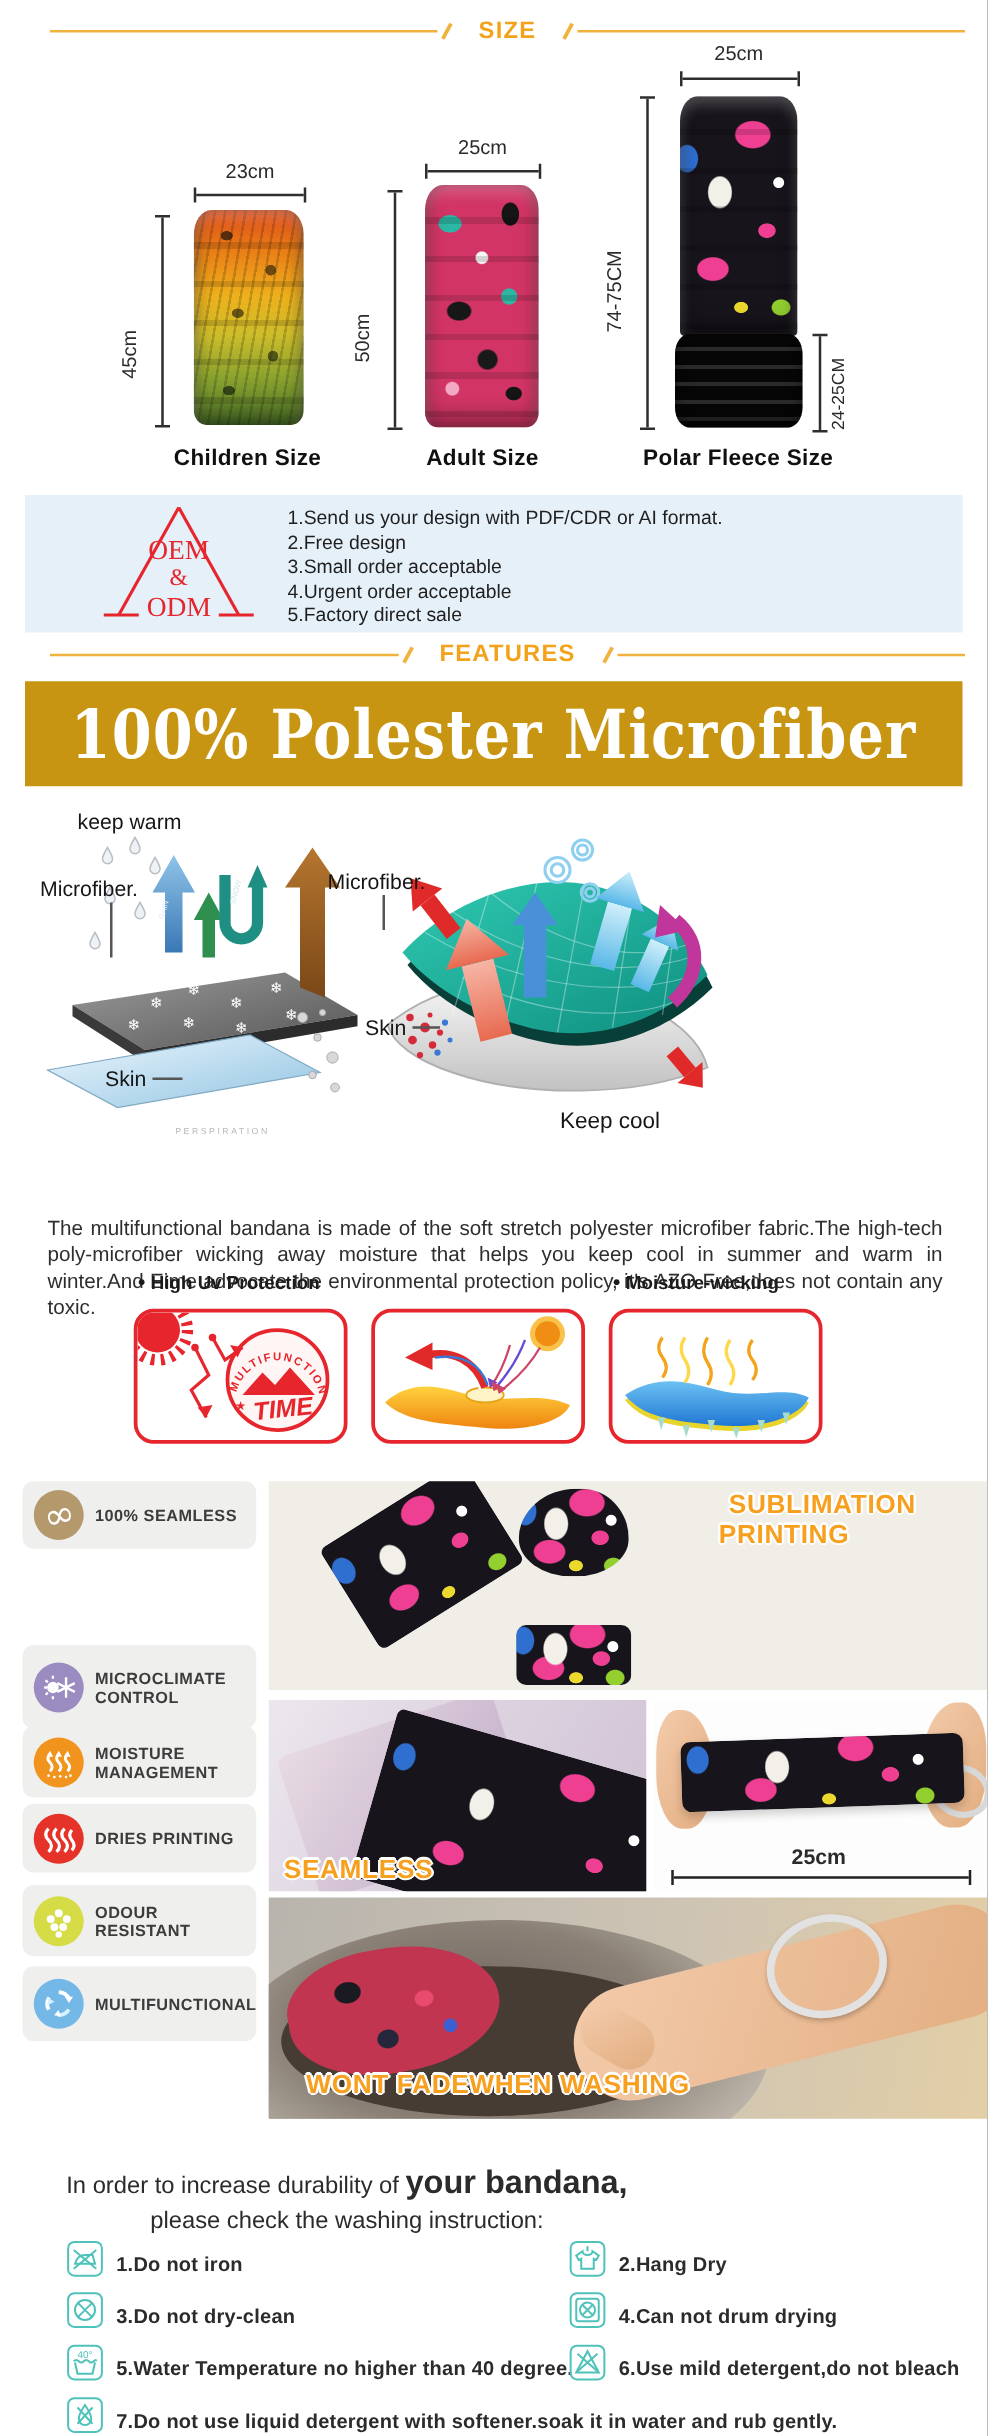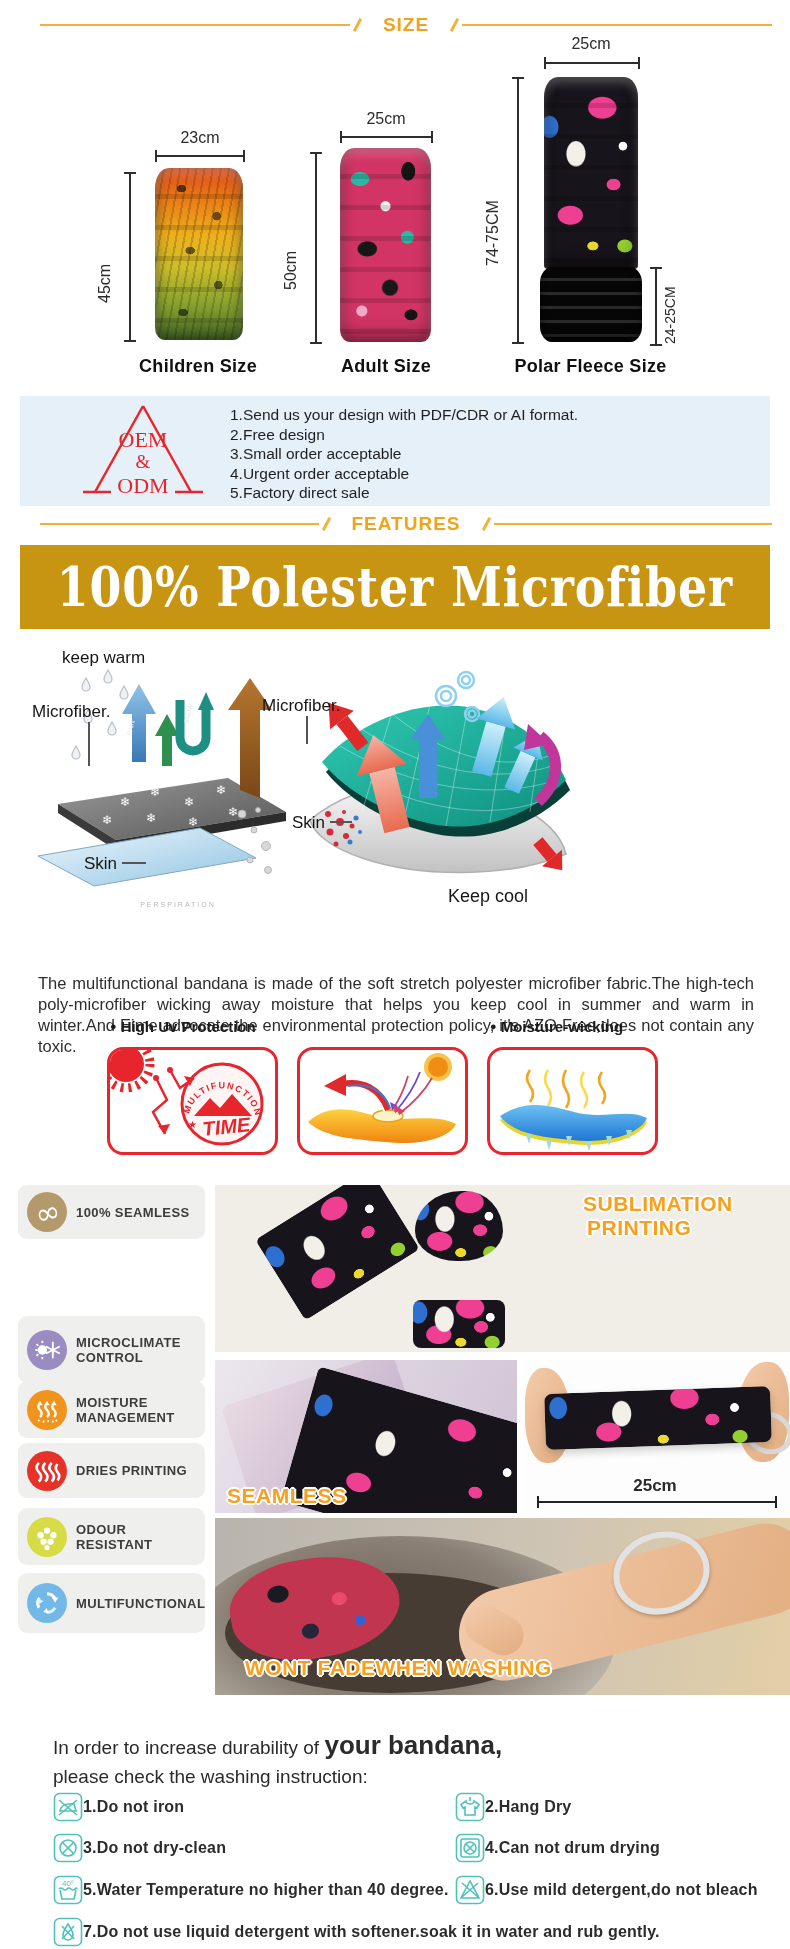--- a/index.html
+++ b/index.html
@@ -105,22 +105,22 @@
       radial-gradient(20px 16px at 30% 30%, #1a1a22 50%, transparent 56%),
       radial-gradient(14px 12px at 65% 45%, #e84b6e 50%, transparent 57%),
       radial-gradient(16px 14px at 45% 72%, #26263a 50%, transparent 57%),
       radial-gradient(10px 10px at 75% 70%, #3a5fd0 50%, transparent 59%),
       #c23550;}
 
   
   .wash-title{position:absolute;left:53px;top:1730px;color:#2b2b2b;}
   .wash-title .t1{font-size:19px;}
   .wash-title .t1 b{font-size:26px;}
-  .wash-title .t2{font-size:19px;margin-top:5px;}
-  .wrow{position:absolute;display:flex;align-items:center;}
+  .wash-title .t2{font-size:19px;margin-top:5px;text-align:center;}
+  .wrow{position:absolute;display:flex;align-items:flex-end;gap:10px;}
   .wicon{width:30px;height:30px;flex:none;}
   .wtext{font-size:16px;font-weight:bold;color:#2b2b2b;letter-spacing:.2px;white-space:nowrap;}
 </style>
 </head>
 <body>
 
 <div class="page">
 
   <div class="sec-hdr" style="top:14px">
     <span class="ln"></span>
@@ -509,21 +509,21 @@
       </svg>
     </span>
     <span class="plabel">MULTIFUNCTIONAL</span>
   </div>
 
   <div class="showcase" style="left:215px;top:1185px;width:575px;height:167px;background:#f1ede7">
     <div class="splatter" style="position:absolute;left:55px;top:12px;width:135px;height:95px;transform:rotate(-32deg);border-radius:6px"></div>
     <div class="splatter" style="position:absolute;left:200px;top:6px;width:88px;height:70px;border-radius:55% 45% 50% 50%/60% 60% 45% 45%"></div>
     <div class="splatter" style="position:absolute;left:198px;top:115px;width:92px;height:48px;border-radius:8px"></div>
     <div class="outline-txt" style="left:368px;top:7px">SUBLIMATION</div>
-    <div class="outline-txt" style="left:372px;top:31px">PRINTING</div>
+    <div class="outline-txt" style="left:360px;top:31px">PRINTING</div>
   </div>
 
   <div class="showcase" style="left:215px;top:1360px;width:302px;height:153px;background:linear-gradient(120deg,#ece7ee 0%,#ddd3e0 45%,#cfc2d4 100%)">
     <div style="position:absolute;left:20px;top:16px;width:180px;height:120px;background:linear-gradient(140deg,#e8d8e0,#cbb8cf 60%,#b8a4be);transform:rotate(-18deg);border-radius:8px;opacity:.8"></div>
     <div class="splatter" style="position:absolute;left:80px;top:38px;width:250px;height:140px;transform:rotate(16deg);border-radius:6px"></div>
     <div class="outline-txt" style="left:12px;top:124px">SEAMLESS</div>
   </div>
 
   <div class="showcase" style="left:523px;top:1360px;width:267px;height:153px;background:#fdfdfd">
     <div class="hand" style="left:2px;top:8px;width:46px;height:95px;border-radius:40% 60% 50% 50%"></div>

